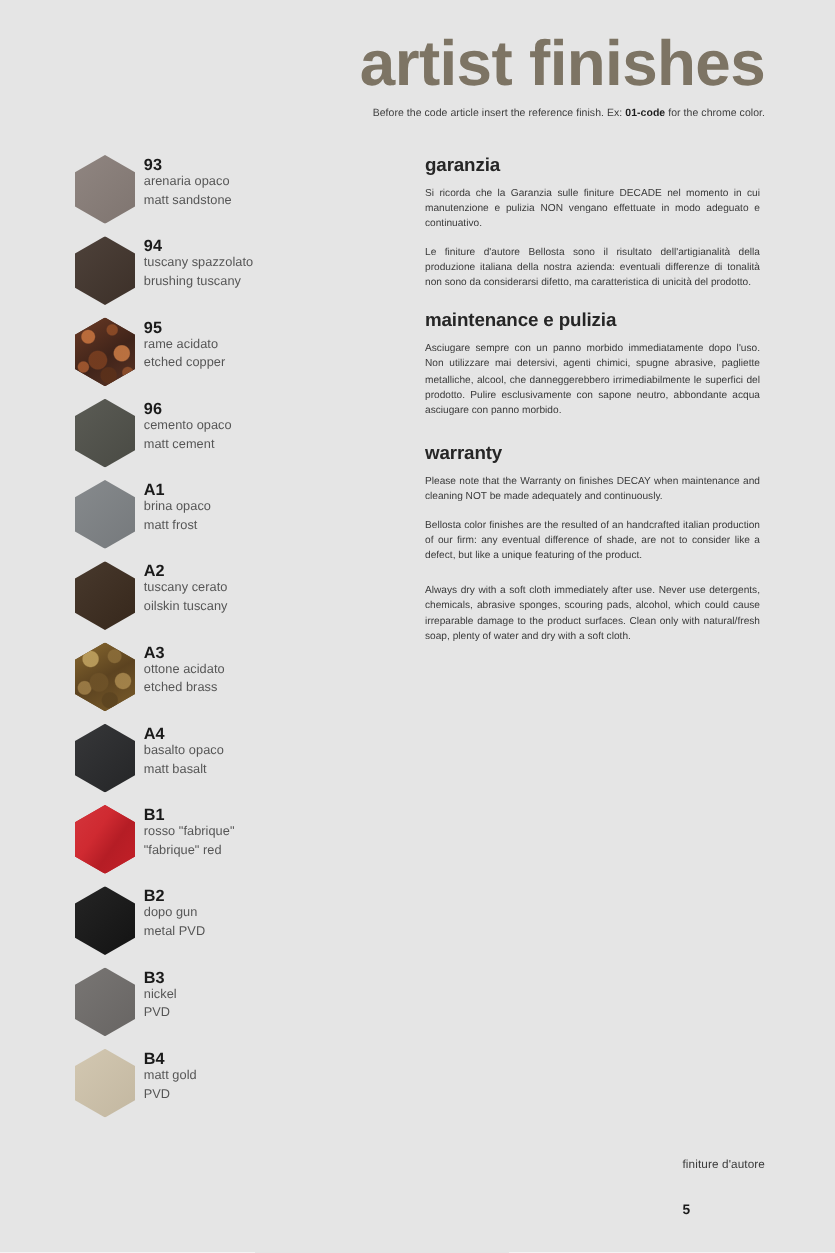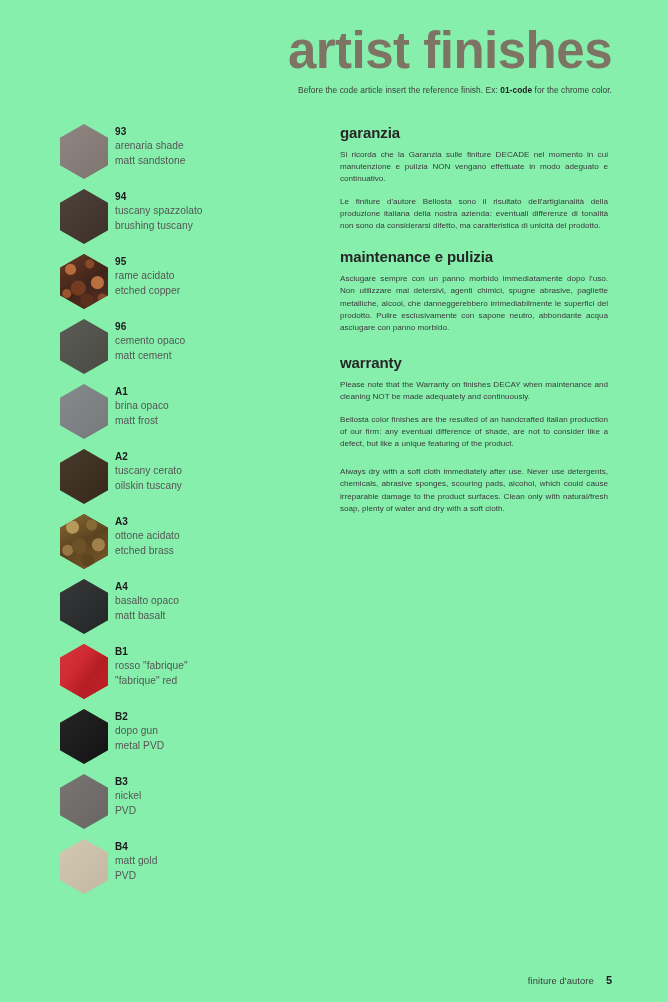--- a/index.html
+++ b/index.html
@@ -8,21 +8,21 @@
     background: #ffffff;
   }
   body {
     font-family: "Liberation Sans", sans-serif;
     -webkit-font-smoothing: antialiased;
   }
   #page {
     position: relative;
     width: 668px;
     height: 1002px;
-    background: #86efac;
+    background: #e5e5e5;
     overflow: hidden;
   }
 
   
   #header {
     position: absolute;
     left: 0;
     top: 0;
     width: 668px;
   }
@@ -71,21 +71,21 @@
     -webkit-clip-path: polygon(50% 0%, 100% 25%, 100% 75%, 50% 100%, 0% 75%, 0% 25%);
     clip-path: polygon(50% 0%, 100% 25%, 100% 75%, 50% 100%, 0% 75%, 0% 25%);
   }
   .swatch-text {
     position: absolute;
     left: 55px;
     top: 1px;
     width: 190px;
   }
   .swatch-code {
-    font-size: 10px;
+    font-size: 13px;
     font-weight: bold;
     color: #1a1a1a;
     line-height: 14px;
     letter-spacing: 0.1px;
   }
   .swatch-name-it,
   .swatch-name-en {
     font-size: 10.2px;
     color: #555555;
     line-height: 14.5px;
@@ -117,24 +117,25 @@
     letter-spacing: 0.01px;
   }
   .para.last { margin-bottom: 0; }
   .gap-sm { height: 16px; }
   .gap-md { height: 20px; }
 
   
   #footer {
     position: absolute;
     right: 56px;
-    bottom: 16px;
+    bottom: 28px;
     display: flex;
     align-items: baseline;
-    gap: 12px;
+    gap: 26px;
+    flex-direction: column;
   }
   #footer-label {
     font-size: 9.4px;
     color: #3a3a3a;
     letter-spacing: 0.1px;
   }
   #footer-page {
     font-size: 11px;
     font-weight: bold;
     color: #1a1a1a;
@@ -150,21 +151,21 @@
     <div id="subtitle">
       <span>Before the code article insert the reference finish. Ex: </span><span class="bold">01-code</span><span> for the chrome color.</span>
     </div>
   </div>
 
   <div id="swatch-column">
       <div class="swatch-row">
         <div class="swatch-hex" style="background: linear-gradient(135deg, rgba(255, 255, 255, 0.07) 0%, rgba(0, 0, 0, 0.06) 100%) rgb(135, 124, 119);"></div>
         <div class="swatch-text">
           <div class="swatch-code">93</div>
-          <div class="swatch-name-it">arenaria shade</div>
+          <div class="swatch-name-it">arenaria opaco</div>
           <div class="swatch-name-en">matt sandstone</div>
         </div>
       </div>
       <div class="swatch-row">
         <div class="swatch-hex" style="background: linear-gradient(135deg, rgba(255, 255, 255, 0.07) 0%, rgba(0, 0, 0, 0.06) 100%) rgb(64, 51, 43);"></div>
         <div class="swatch-text">
           <div class="swatch-code">94</div>
           <div class="swatch-name-it">tuscany spazzolato</div>
           <div class="swatch-name-en">brushing tuscany</div>
         </div>

